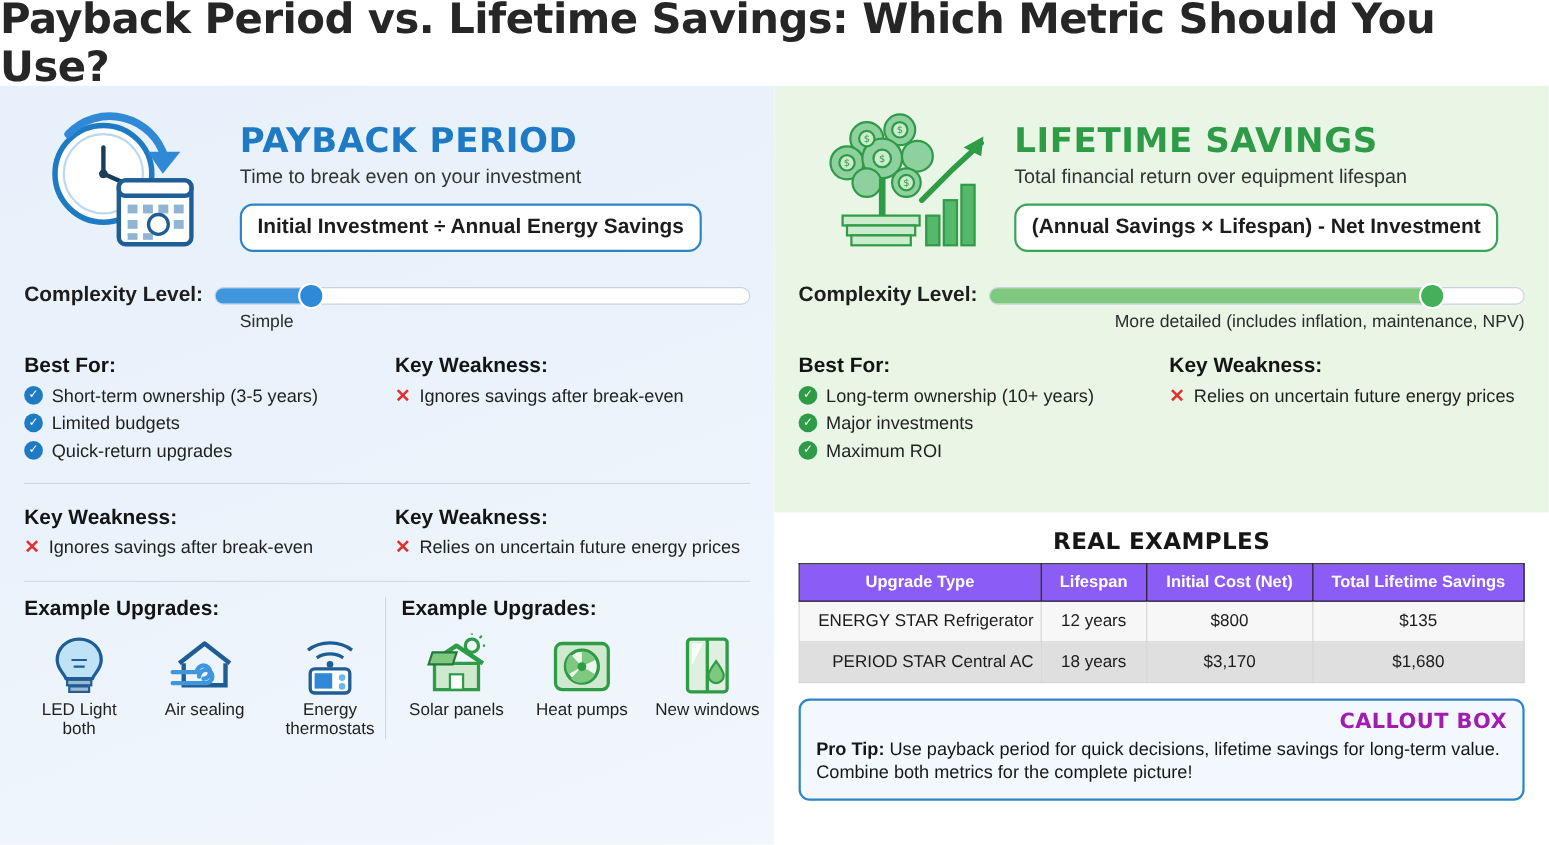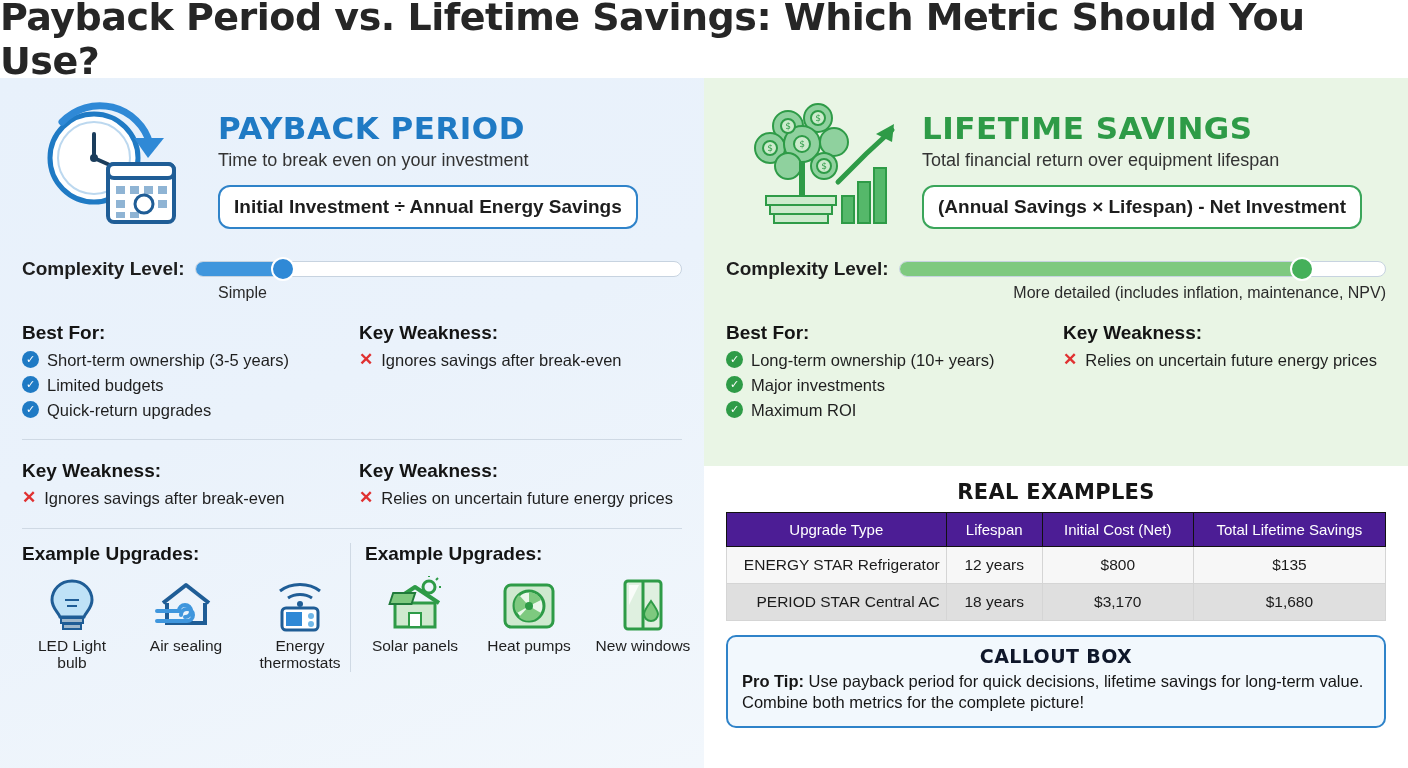--- a/index.html
+++ b/index.html
@@ -117,38 +117,38 @@
   .ex-icon { height: 58px; display: flex; align-items: flex-end; justify-content: center; }
 
   
   .examples-title {
     text-align: center; font-size: 21px; font-weight: 700; color: #161616;
     margin: 4px 0 8px 0; letter-spacing: .3px;
     font-family: "DejaVu Sans", sans-serif;
   }
   table.examples { width: 100%; border-collapse: collapse; }
   table.examples th {
-    background: #4c1d95; color: #ffffff; font-size: 15px; font-weight: 400;
+    background: #8b5cf6; color: #ffffff; font-size: 15px; font-weight: 700;
     padding: 8px 6px; border: 1px solid #111111;
   }
   table.examples td {
     font-size: 15.5px; color: #1b1b1b; padding: 9px 6px; text-align: center;
     border: 1px solid #d5d5d5;
   }
   table.examples td.left { text-align: right; }
   table.examples tr.odd td { background: #f7f7f7; }
   table.examples tr.even td { background: #dfdfdf; }
 
   .callout {
     margin-top: 14px;
     border: 2px solid #2f83c9; border-radius: 10px;
     background: #f2f8fd; padding: 8px 14px 12px 14px;
   }
   .callout-title {
-    text-align: center; color: #0f172a; font-weight: 700; font-size: 19px;
+    text-align: right; color: #a21caf; font-weight: 700; font-size: 19px;
     letter-spacing: .4px;
     font-family: "DejaVu Sans", sans-serif;
   }
   .callout-body { font-size: 16.5px; color: #161616; line-height: 1.3; margin-top: 4px; }
   .callout-body b { font-weight: 700; }
 </style>
 </head>
 <body>
 
 <div class="page">
@@ -255,21 +255,21 @@
           <div class="ex-items">
             <div class="ex-item">
               <div class="ex-icon">
                 <svg viewBox="0 0 60 58" width="60" height="58">
                   <path d="M30 6 C18 6 10 15 10 25 c0 8 6 12 8 17 h24 c2-5 8-9 8-17 0-10-8-19-20-19z" fill="#bfe2f7" stroke="#1f5d96" stroke-width="3"></path>
                   <rect x="19" y="43" width="22" height="5" fill="#9fb8cc" stroke="#1f5d96" stroke-width="2"></rect>
                   <rect x="21" y="49" width="18" height="5" fill="#9fb8cc" stroke="#1f5d96" stroke-width="2"></rect>
                   <path d="M23 25 h14 M25 31 h10" stroke="#1f5d96" stroke-width="2" fill="none"></path>
                 </svg>
               </div>
-              <div class="cap">LED Light bulb</div>
+              <div class="cap">LED Light both</div>
             </div>
             <div class="ex-item">
               <div class="ex-icon">
                 <svg viewBox="0 0 70 58" width="70" height="58">
                   <path d="M12 28 L35 10 L58 28" fill="none" stroke="#1f5d96" stroke-width="4" stroke-linejoin="round"></path>
                   <path d="M16 28 v20 h38 v-20" fill="none" stroke="#1f5d96" stroke-width="4"></path>
                   <path d="M6 36 h22 a6 6 0 1 1 6 6" fill="none" stroke="#3f96dd" stroke-width="4" stroke-linecap="round"></path>
                   <path d="M6 46 h30 a6 6 0 1 0 -6 -6" fill="none" stroke="#3f96dd" stroke-width="4" stroke-linecap="round"></path>
                 </svg>
               </div>

